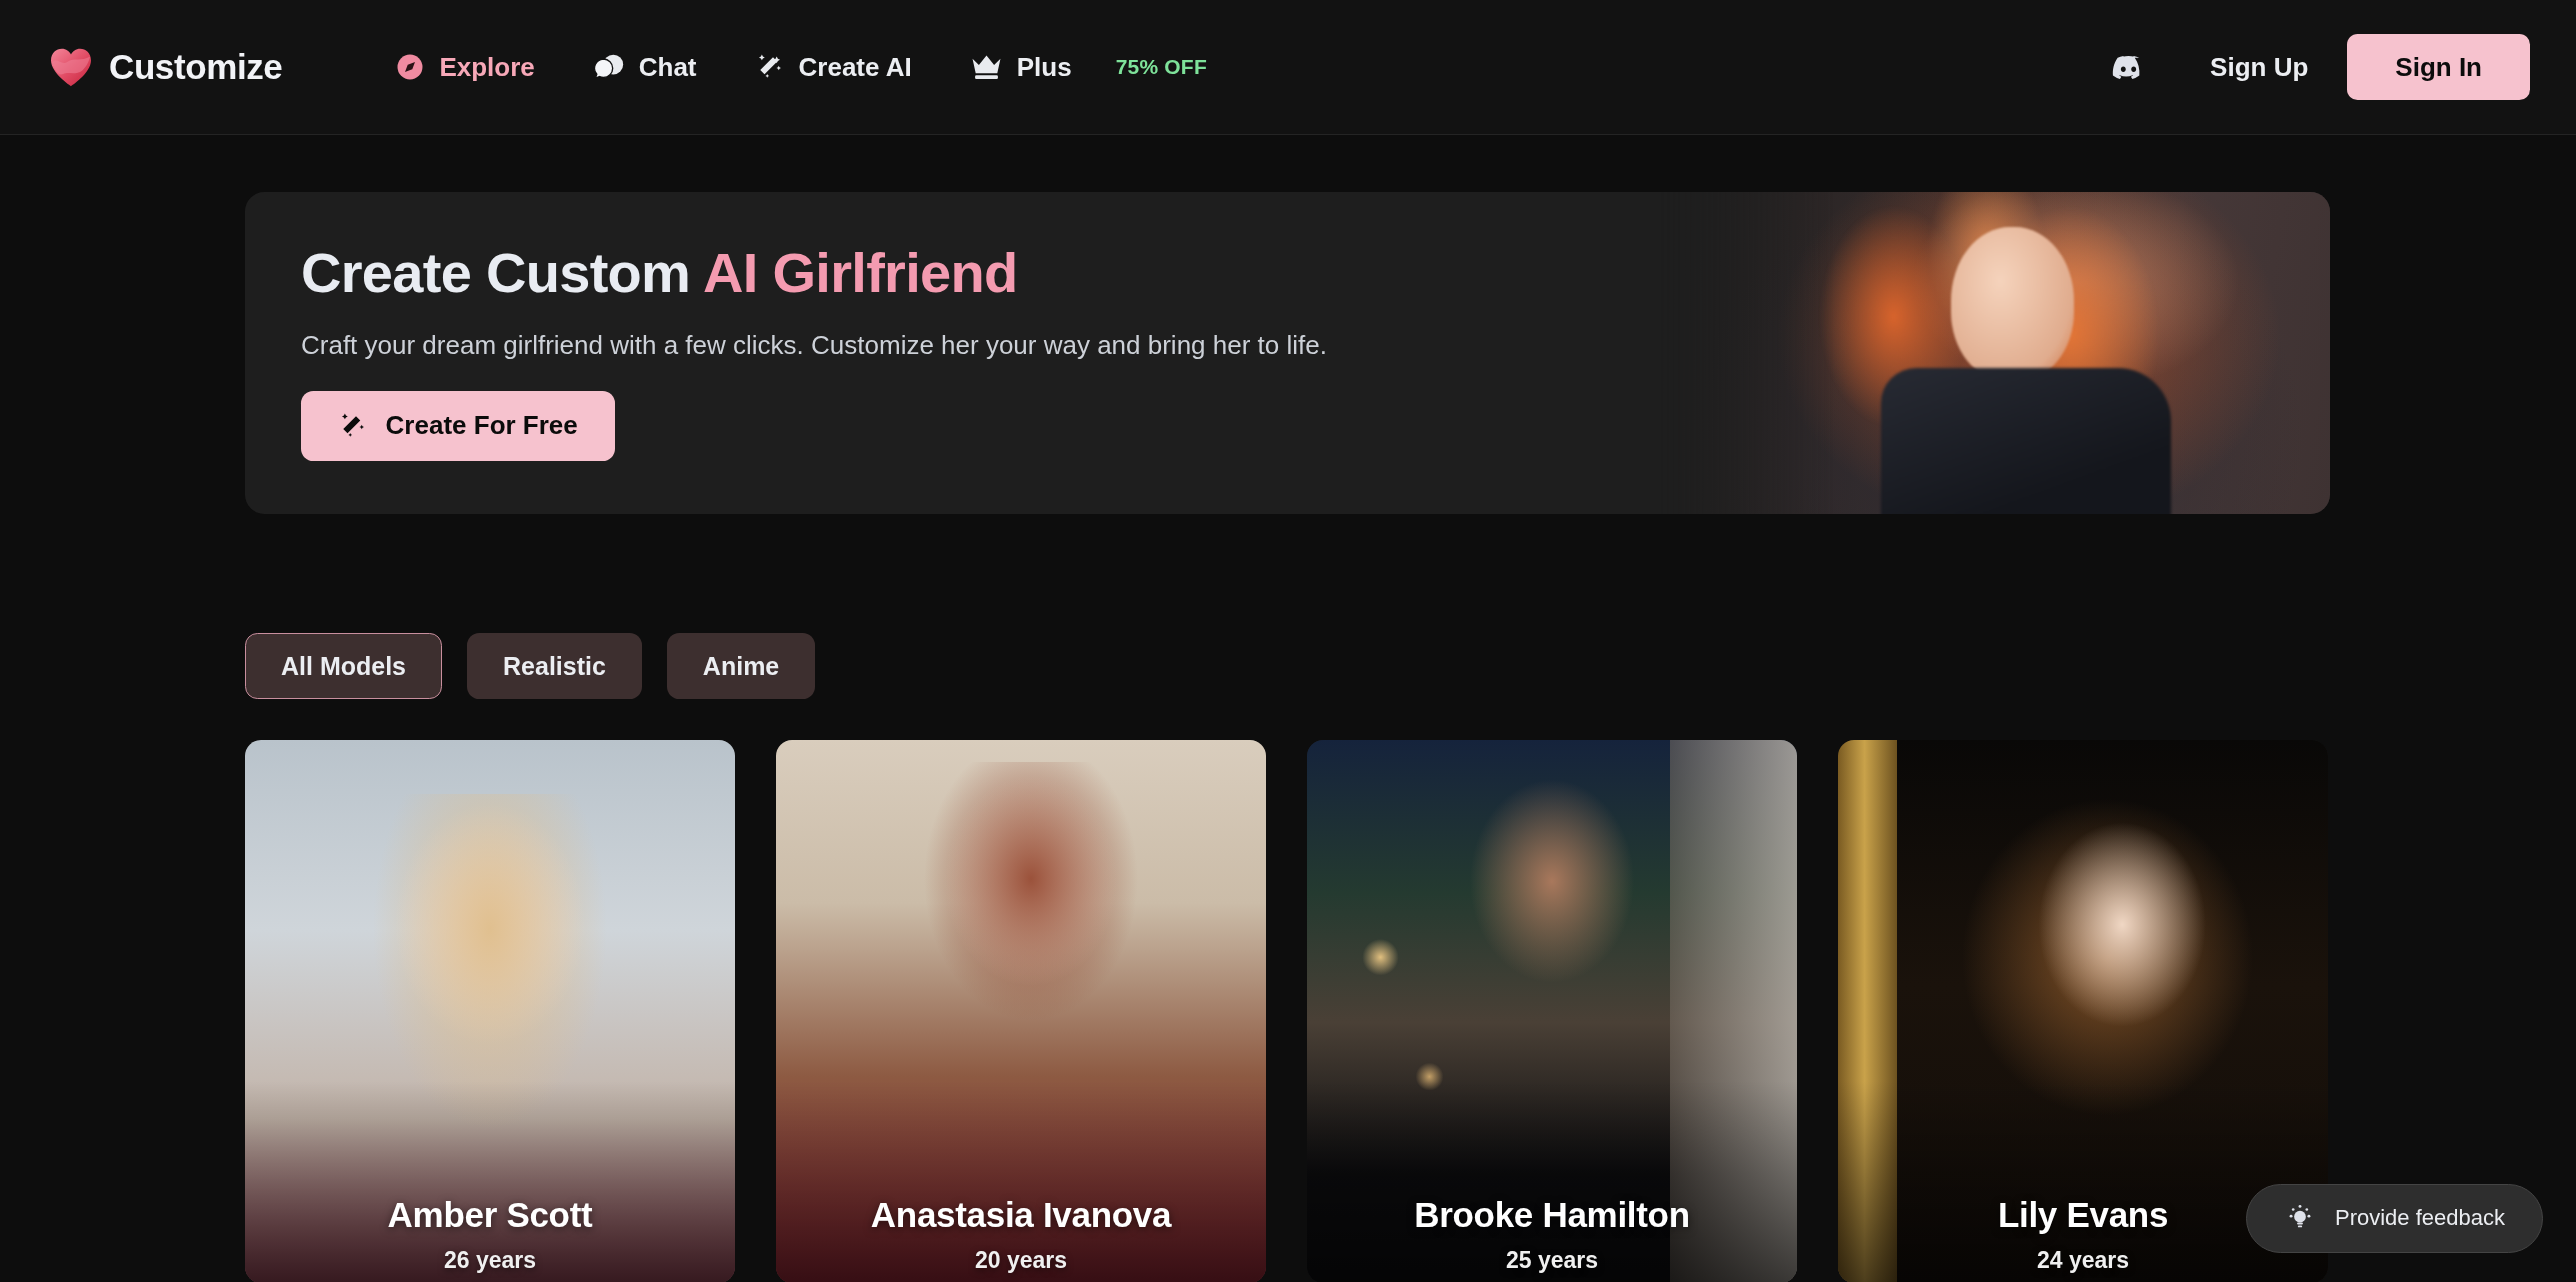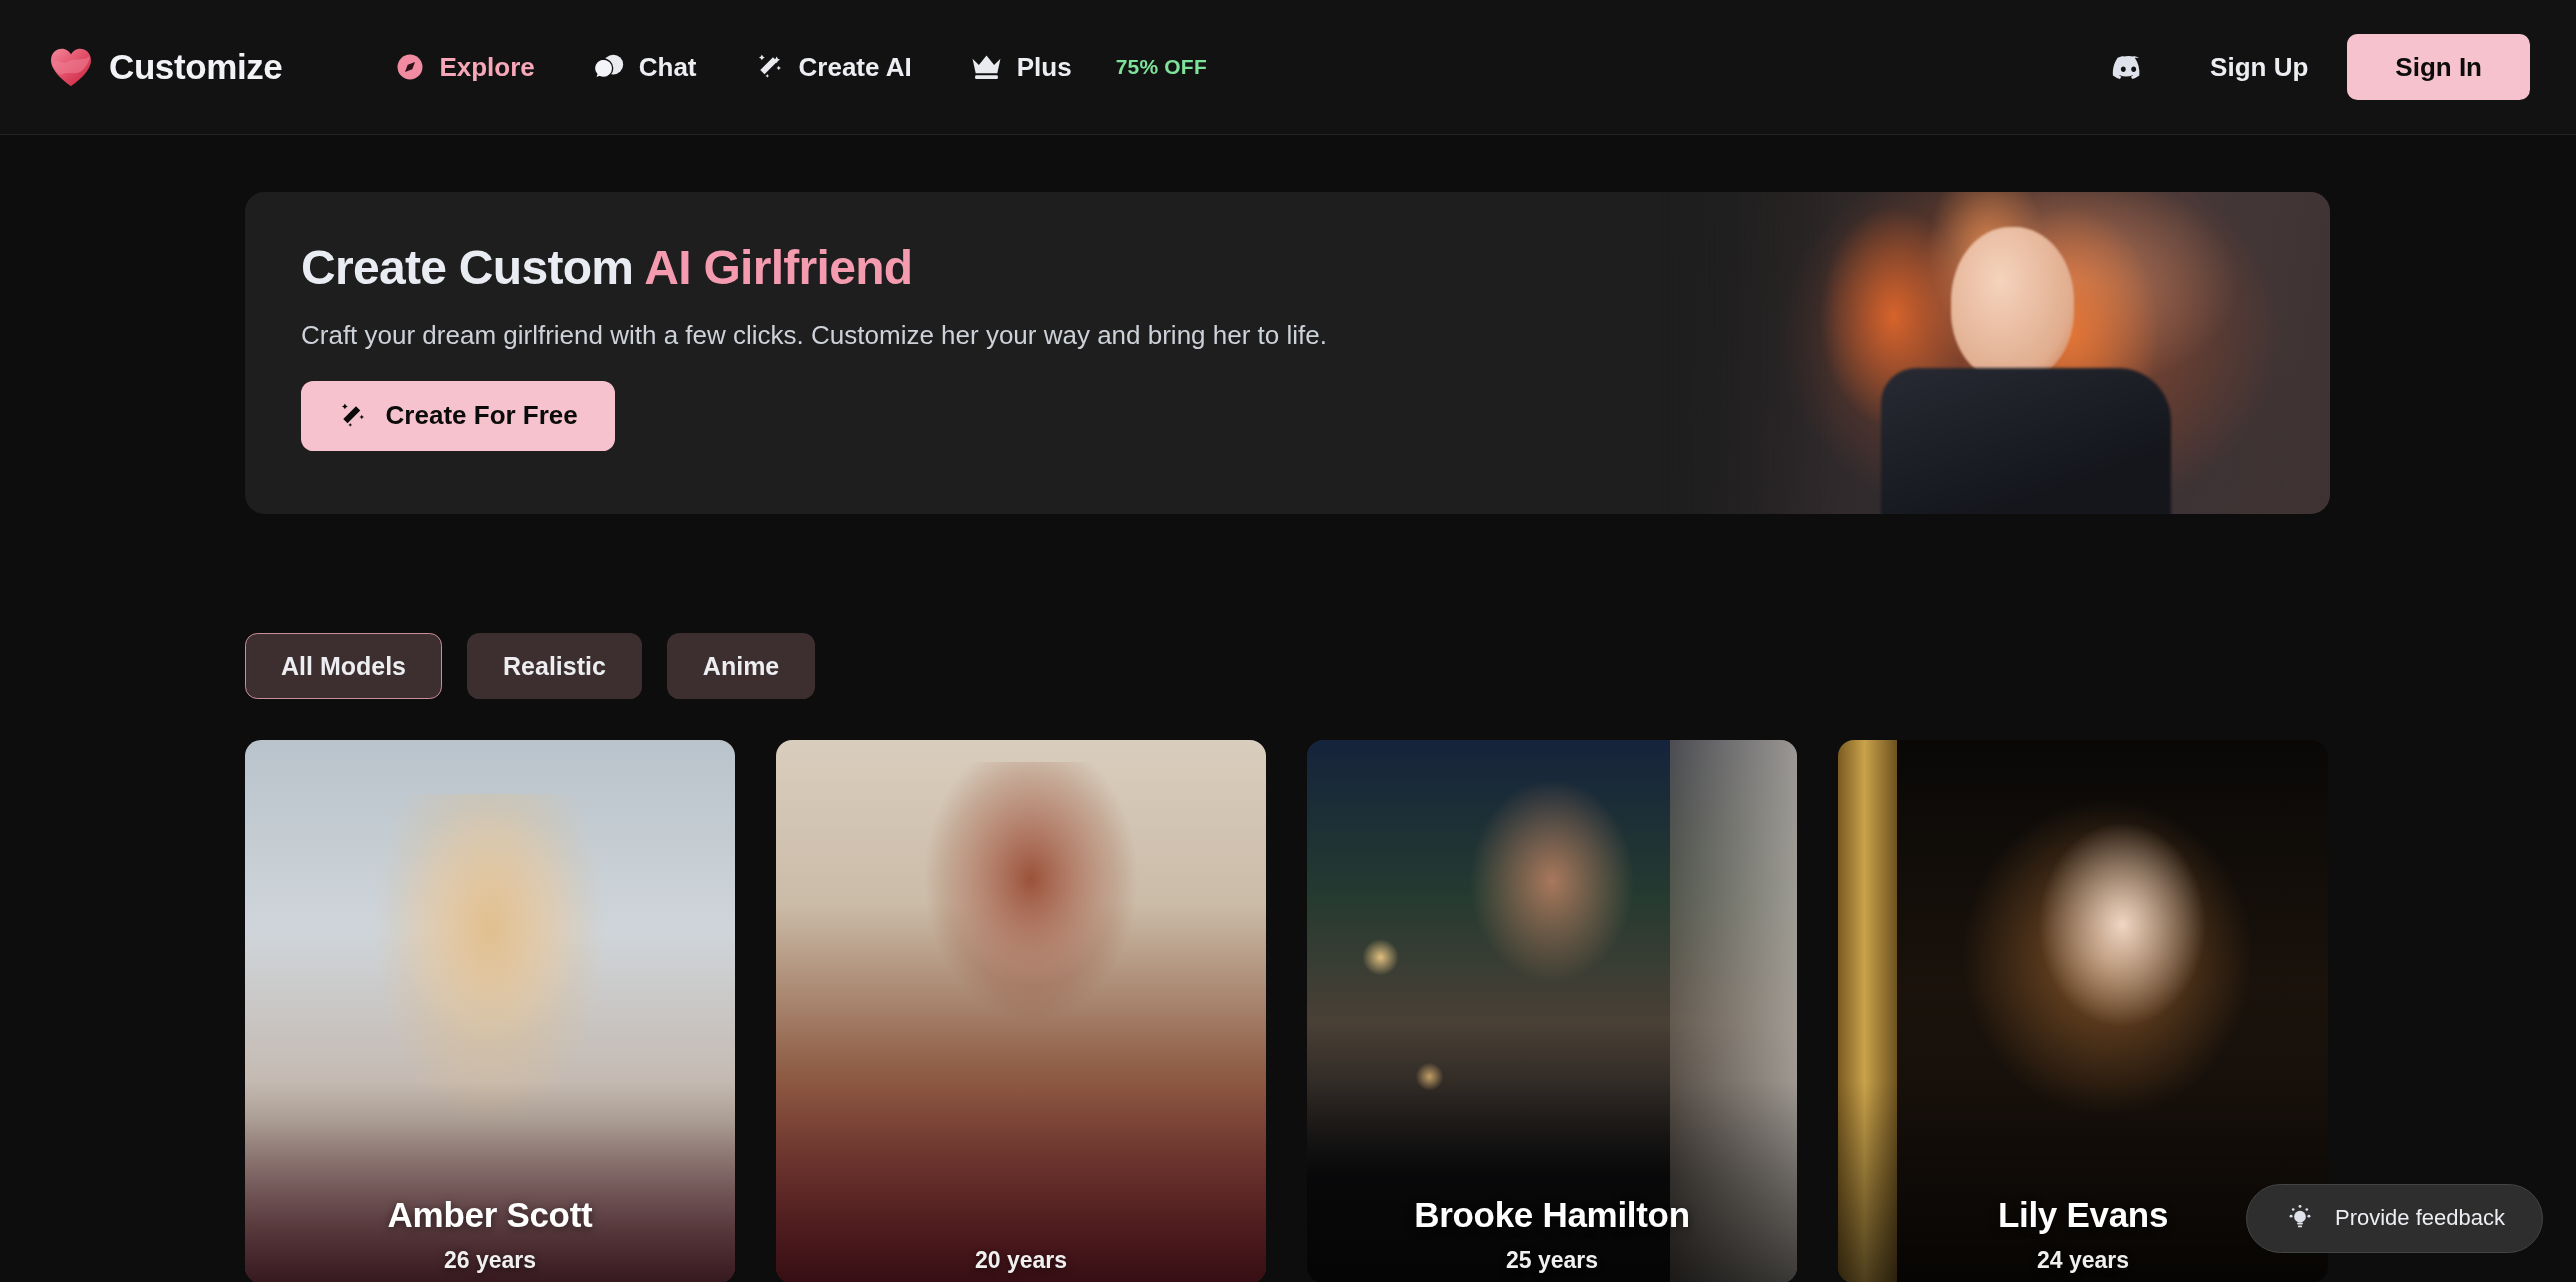--- a/index.html
+++ b/index.html
@@ -93,21 +93,21 @@
   }
   .hero-art .torso {
     position:absolute; left: 220px; top: 176px; width: 290px; height: 158px;
     border-radius: 35px 53px 0 0;
     background: linear-gradient(160deg, #272a33, #14161c 70%);
     filter: blur(1.8px);
   }
   .hero-content { position: absolute; left: 56px; top: 0; }
   .hero-title {
     margin-top: 48px;
-    font-size: 48px; font-weight: bold; color: #e9ecf2;
+    font-size: 56px; font-weight: bold; color: #e9ecf2;
     letter-spacing: -0.7px;
   }
   .hero-title .pink { color: #f49bb0; }
   .hero-sub {
     margin-top: 25px;
     font-size: 26px; color: #cdd1d8; font-weight: normal;
   }
   .hero-cta {
     margin-top: 30px;
     display: inline-flex; align-items: center; gap: 17.6px;
@@ -322,20 +322,21 @@
     <div class="card-caption">
       <div class="card-name">Amber Scott</div>
       <div class="card-age">26 years</div>
     </div>
   </div>
 
   <div class="card">
     <div class="card-photo p2"></div>
     <div class="card-shade"></div>
     <div class="card-caption">
+      <div class="card-name">Anastasia Ivanova</div>
       <div class="card-age">20 years</div>
     </div>
   </div>
 
   <div class="card">
     <div class="card-photo p3"></div>
     <div class="card-shade"></div>
     <div class="card-caption">
       <div class="card-name">Brooke Hamilton</div>
       <div class="card-age">25 years</div>

